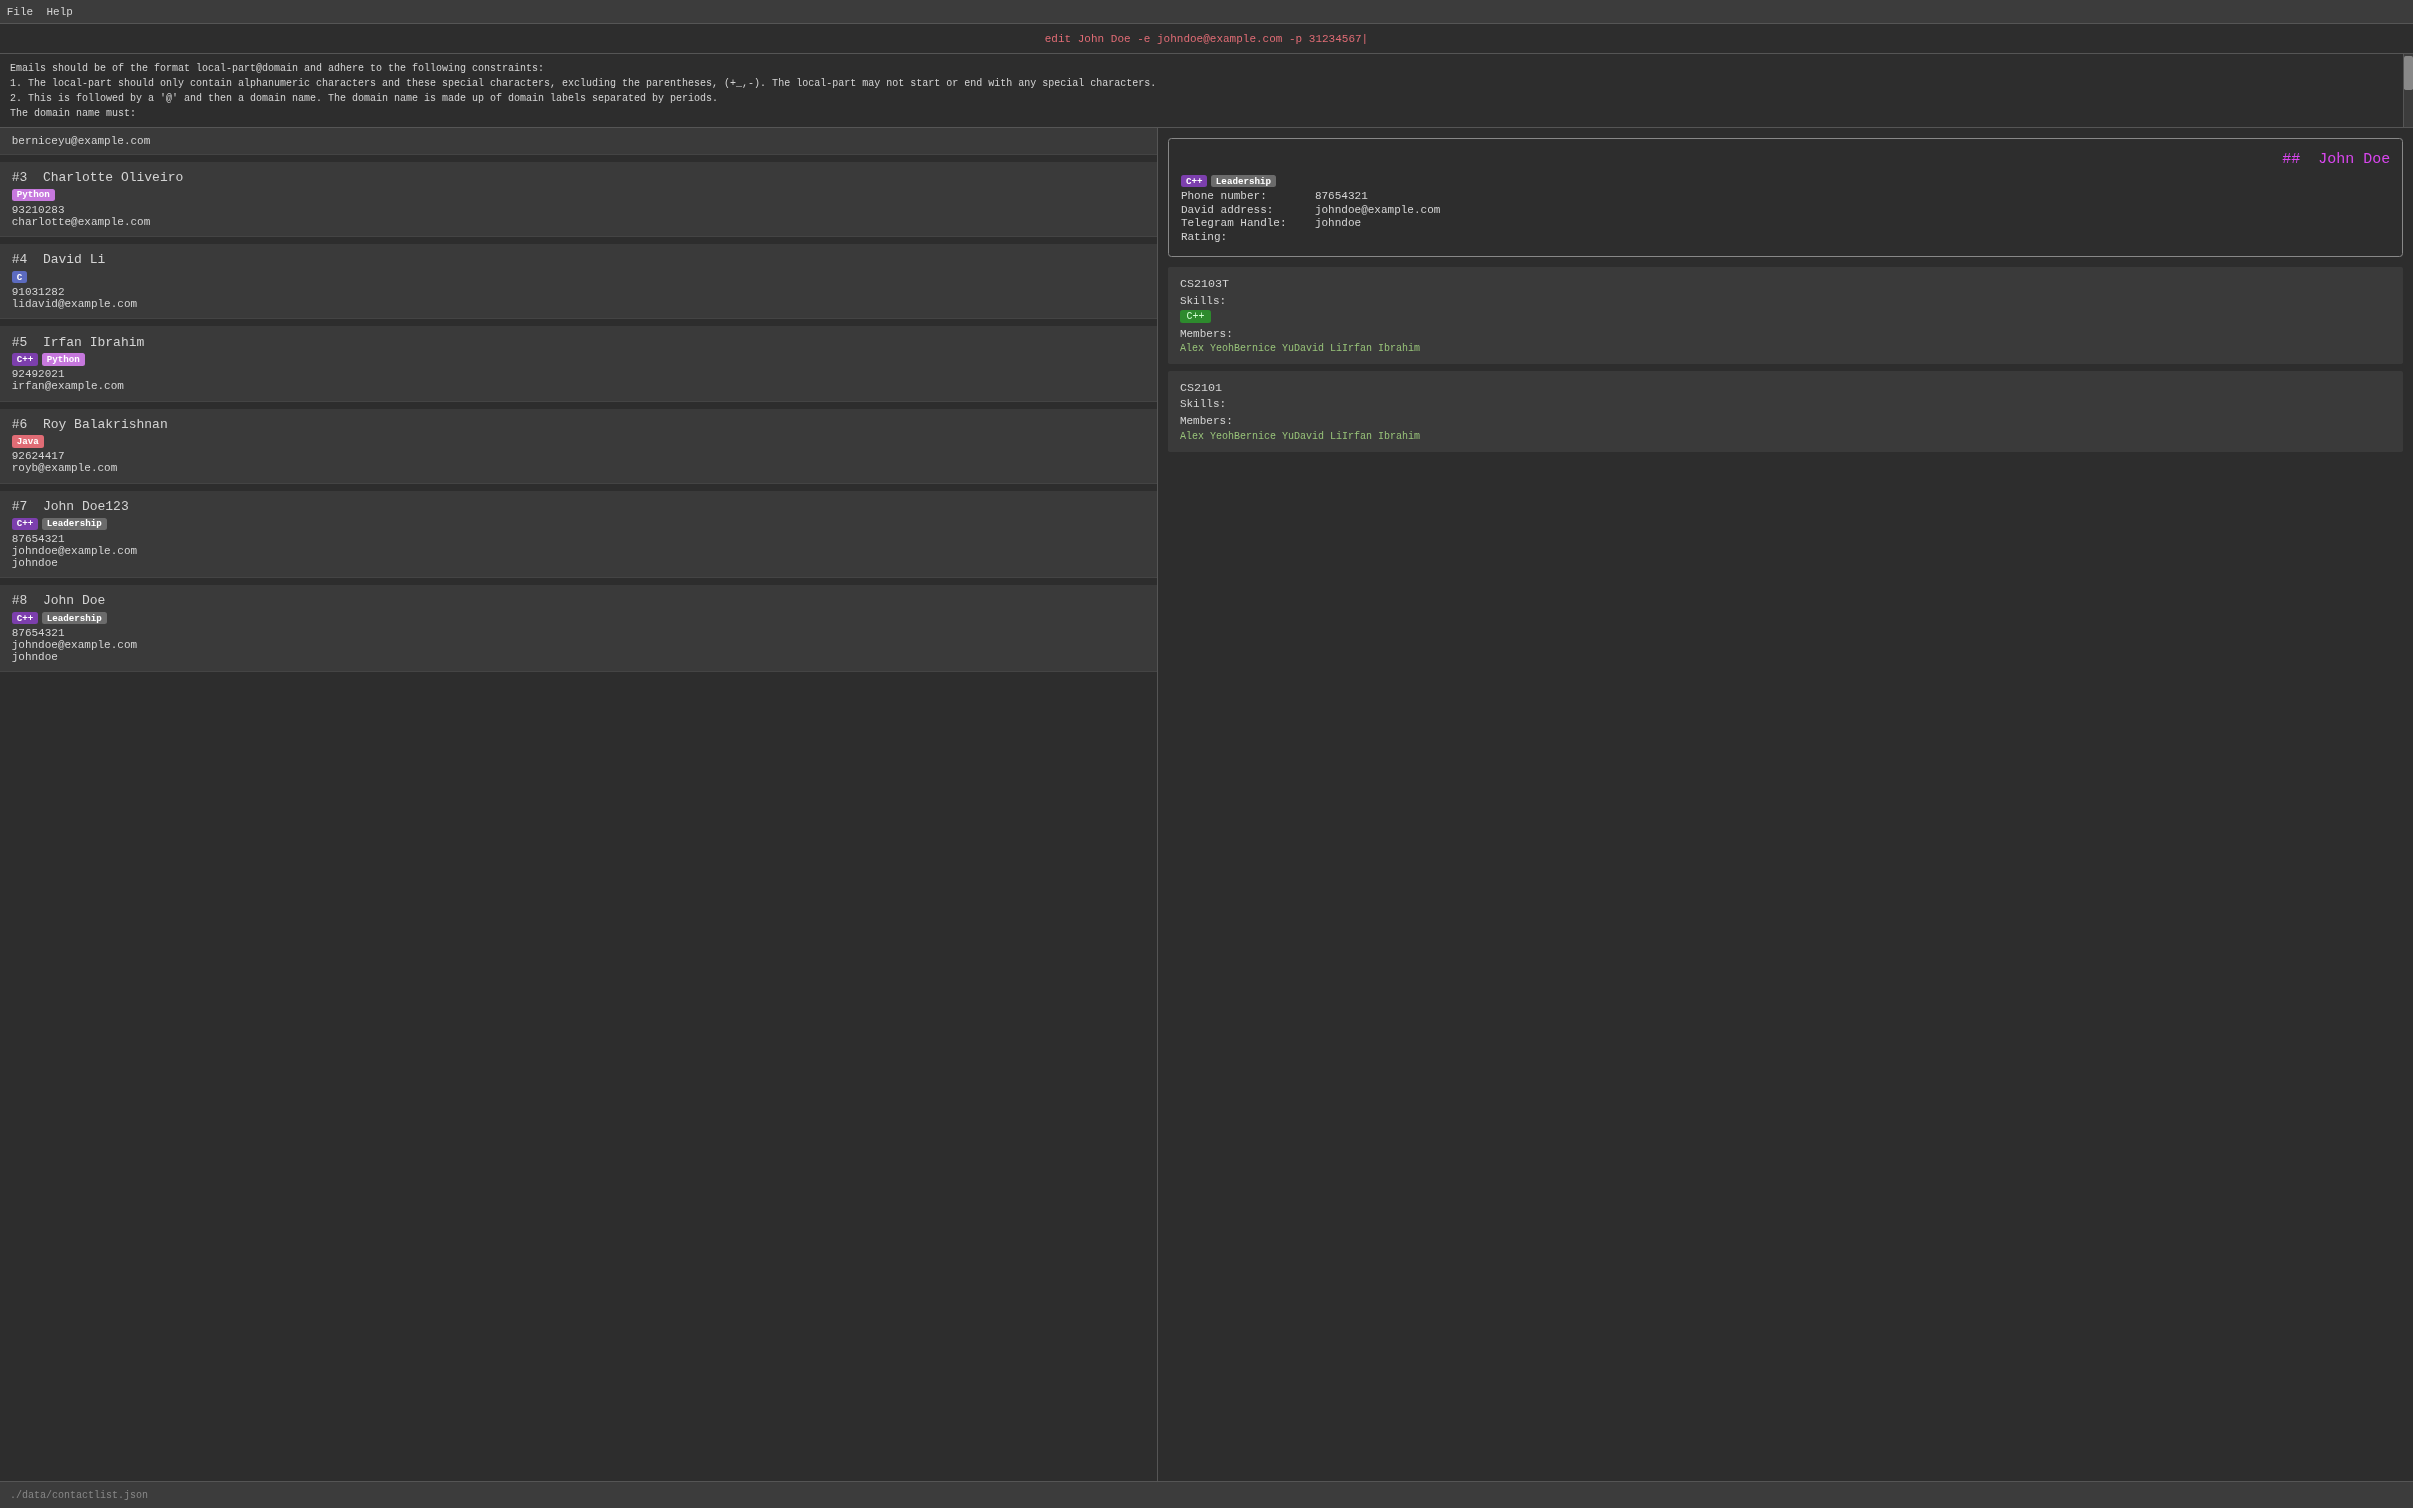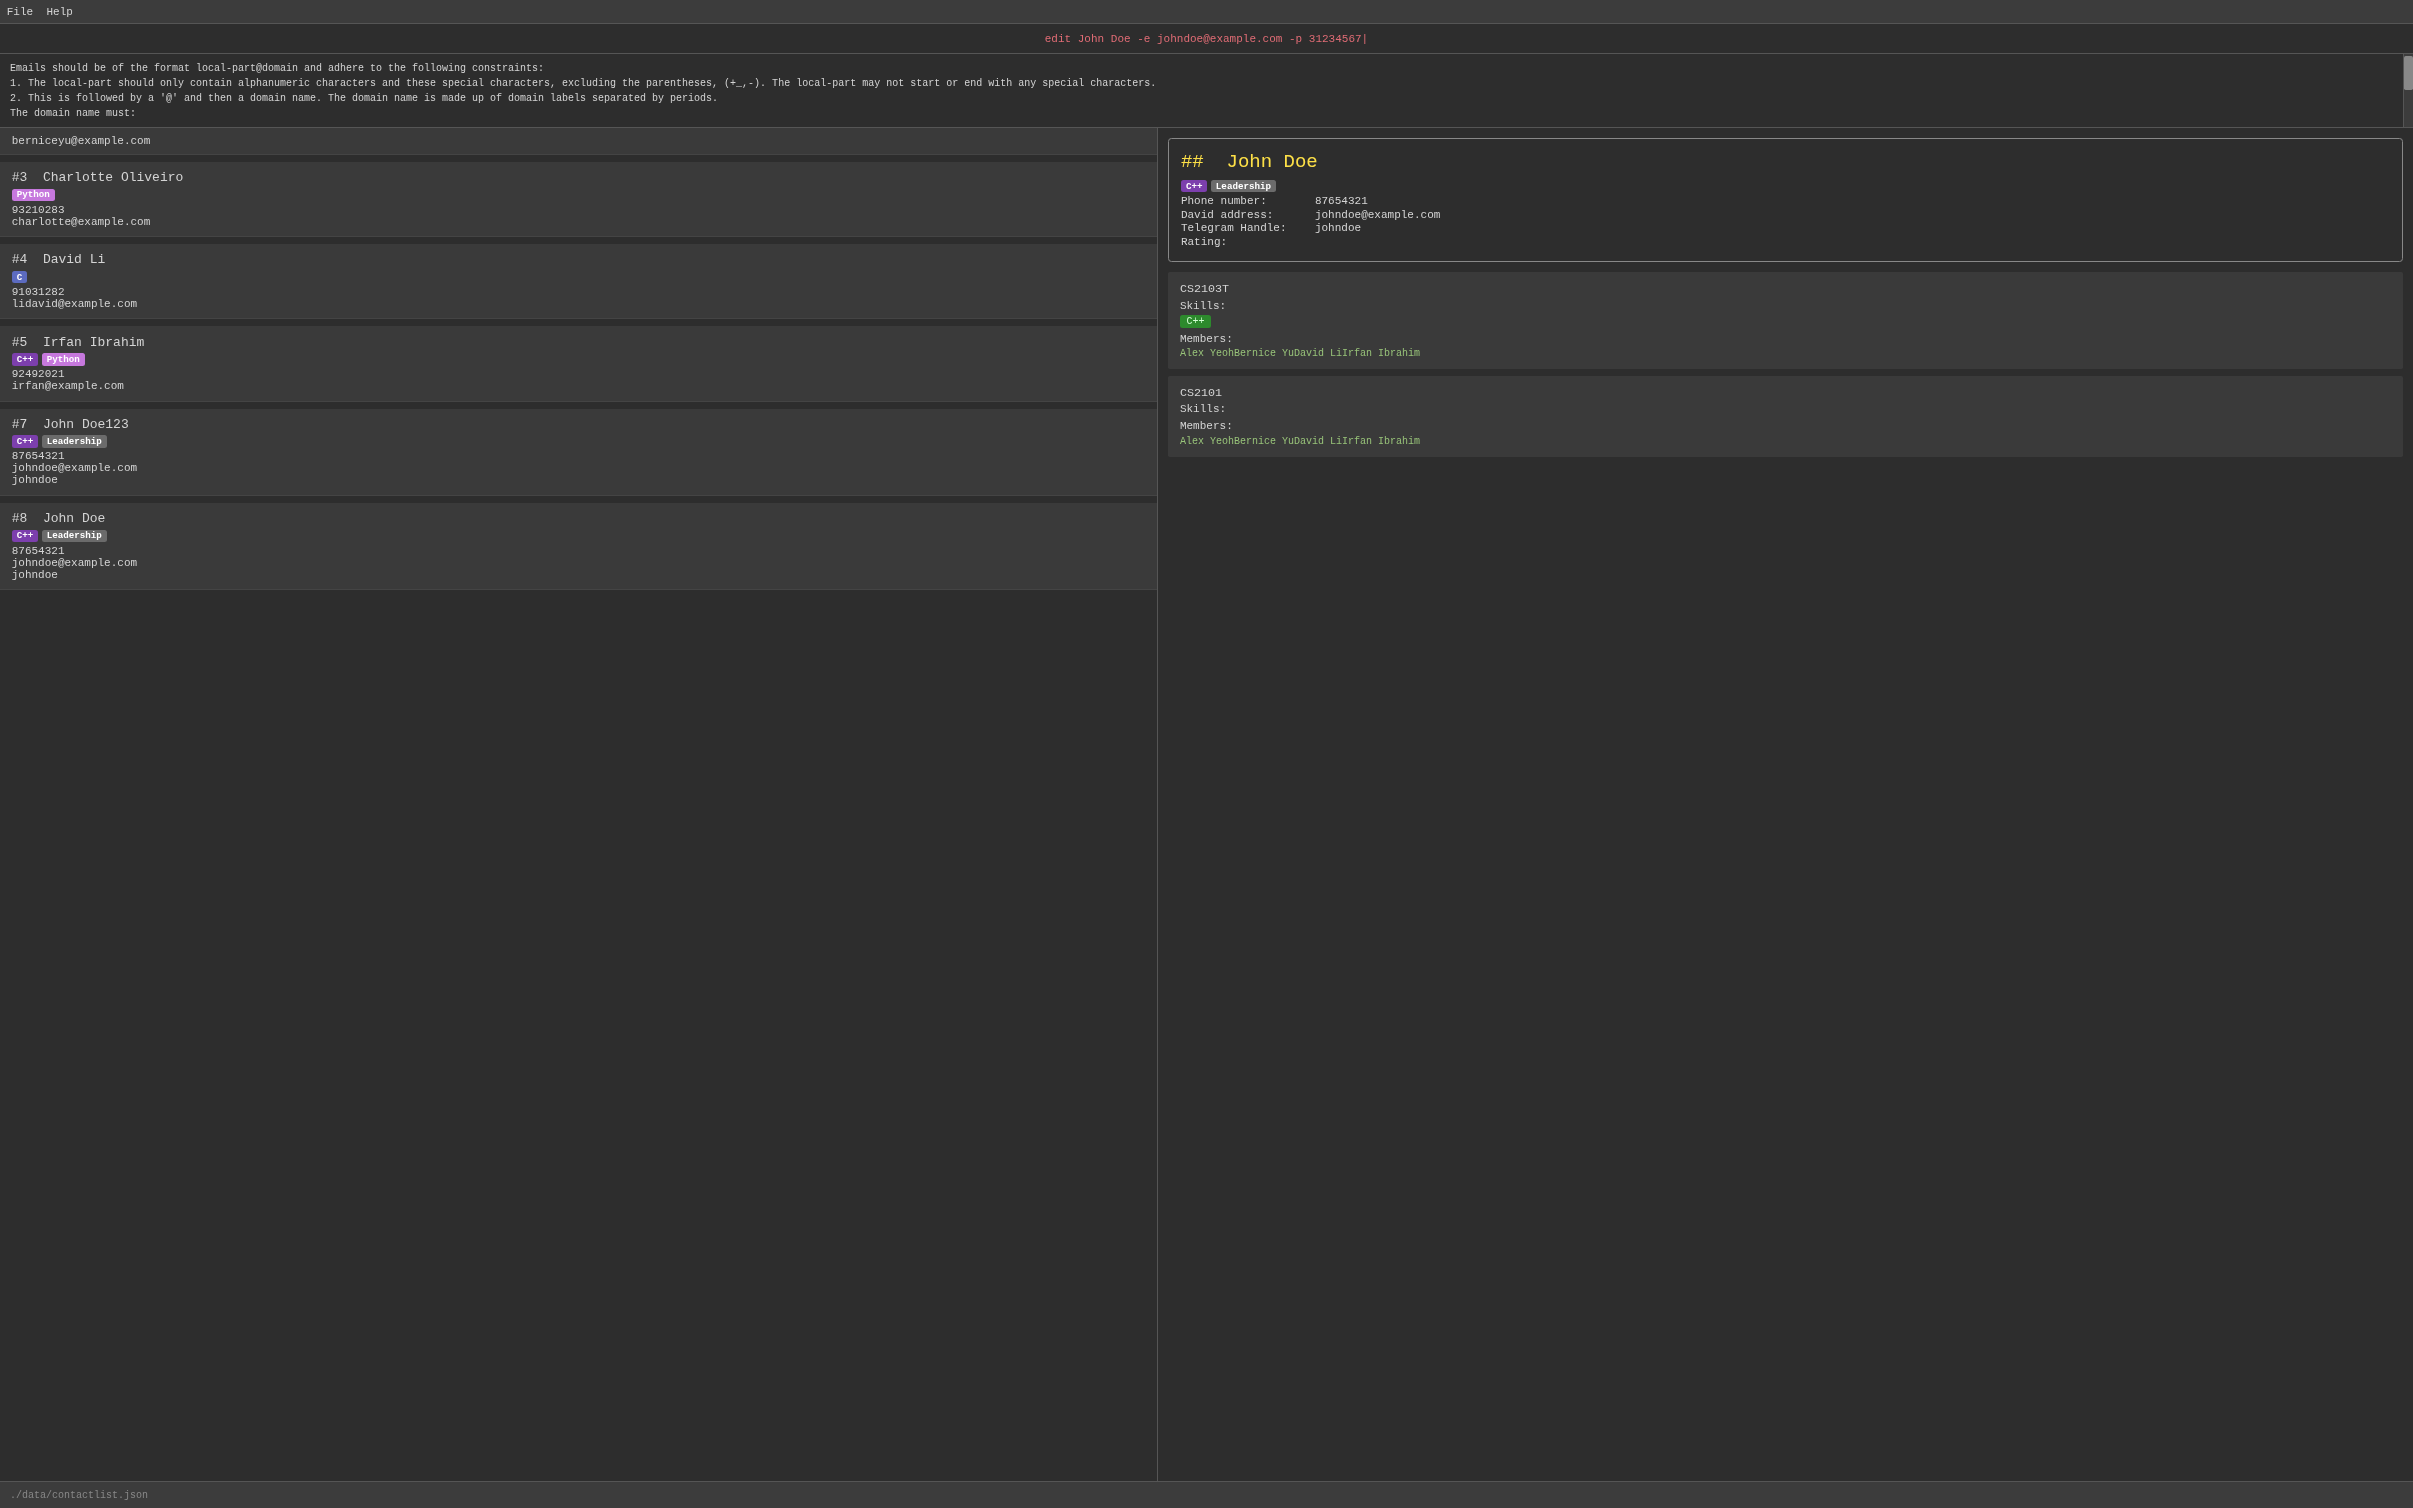--- a/index.html
+++ b/index.html
@@ -134,23 +134,24 @@
     }
 
     .person-card {
       border: 0.8px solid #888;
       border-radius: 3.4px;
       padding: 11.7px;
       margin-bottom: 10px;
       background: #2d2d2d;
     }
     .person-card-title {
-      font-size: 19px;
-      color: #fde047;
+      font-size: 15px;
+      color: #d946ef;
       margin-bottom: 6.7px;
+      text-align: right;
     }
     .info-row {
       display: flex;
       margin-bottom: 1.7px;
       font-size: 11px;
     }
     .info-label {
       width: 134px;
       color: #d4d4d4;
       flex-shrink: 0;
@@ -255,20 +256,28 @@
     <div class="contact-item">
       <div class="contact-name"><span>#5</span>&nbsp;&nbsp;<span>Irfan Ibrahim</span></div>
       <div class="tags">
         <span class="tag tag-cpp">C++</span>
         <span class="tag tag-python">Python</span>
       </div>
       <div class="contact-number">92492021</div>
       <div class="contact-email">irfan@example.com</div>
     </div>
 
+    <div class="contact-item">
+      <div class="contact-name"><span>#6</span>&nbsp;&nbsp;<span>Roy Balakrishnan</span></div>
+      <div class="tags">
+        <span class="tag tag-java">Java</span>
+      </div>
+      <div class="contact-number">92624417</div>
+      <div class="contact-email">royb@example.com</div>
+    </div>
 
     <div class="contact-item">
       <div class="contact-name"><span>#7</span>&nbsp;&nbsp;<span>John Doe123</span></div>
       <div class="tags">
         <span class="tag tag-cpp">C++</span>
         <span class="tag tag-leadership">Leadership</span>
       </div>
       <div class="contact-number">87654321</div>
       <div class="contact-email">johndoe@example.com</div>
       <div class="contact-telegram">johndoe</div>

